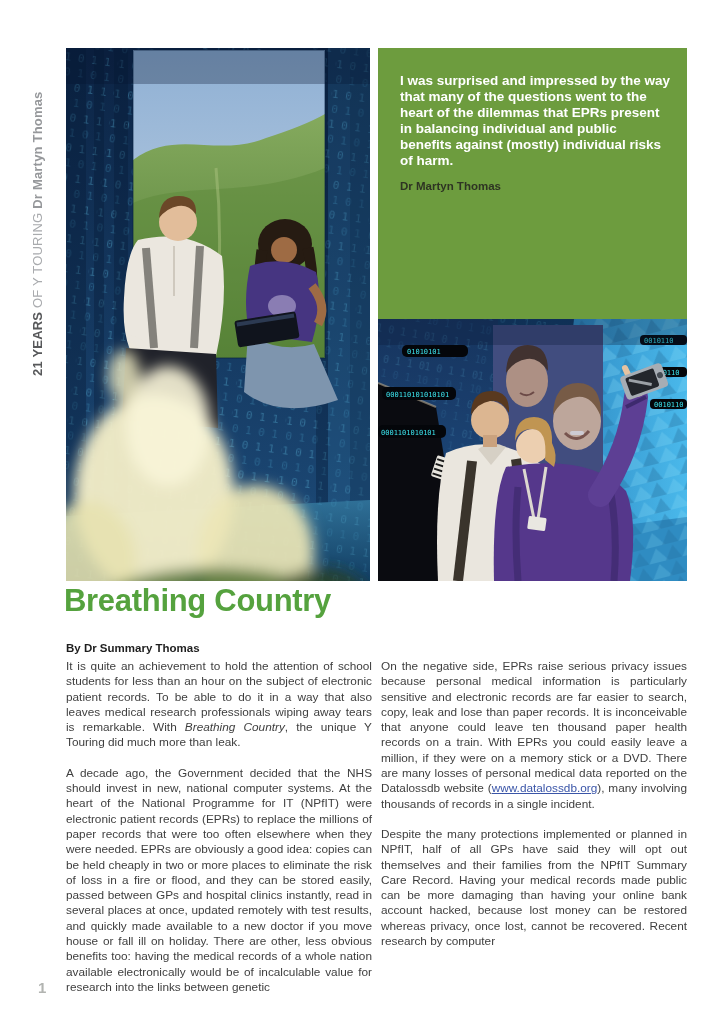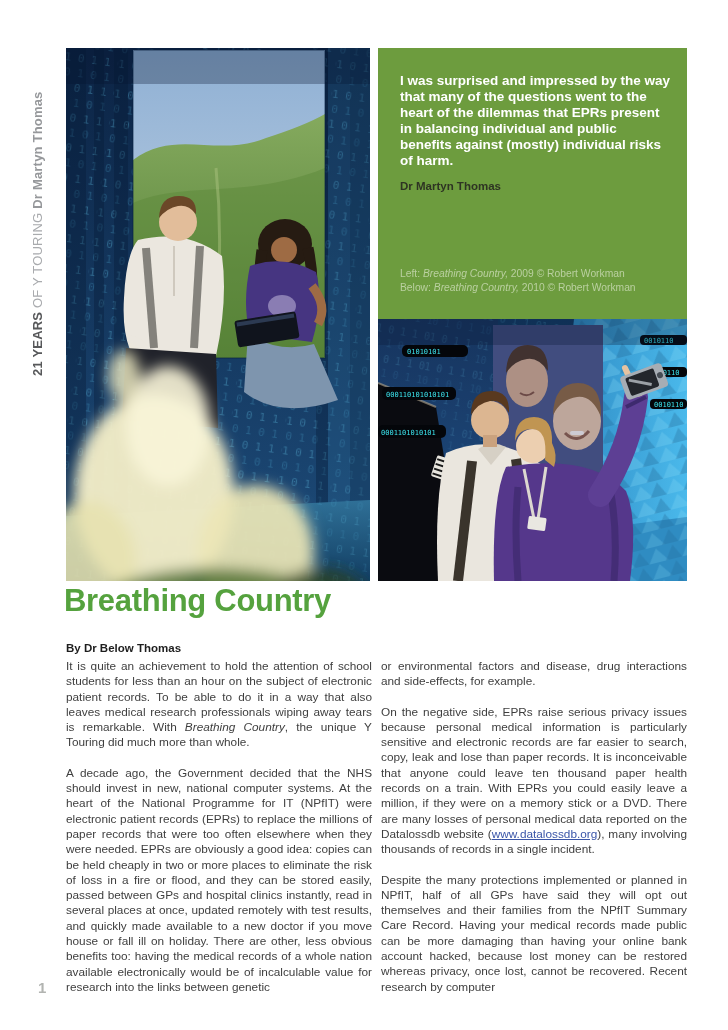--- a/index.html
+++ b/index.html
@@ -169,24 +169,20 @@
         <ellipse cx="254" cy="560" rx="52" ry="40" fill="#2c421c" opacity="0.7"></ellipse>
         <ellipse cx="58" cy="328" rx="16" ry="26" fill="#f4f0c6" opacity="0.8"></ellipse>
       </g>
       <rect width="304" height="36" fill="#05152e" opacity="0.3"></rect>
     </svg>
   </div>
 
   <div class="quote-box">
     <p class="quote">I was surprised and impressed by the way that many of the questions went to the heart of the dilemmas that EPRs present in balancing individual and public benefits against (mostly) individual risks of harm.</p>
     <p class="quote-attr">Dr Martyn Thomas</p>
-    <div class="captions">
-      <p><span>Left: </span><em>Breathing Country,</em><span> 2009 © Robert Workman</span></p>
-      <p><span>Below: </span><em>Breathing Country,</em><span> 2010 © Robert Workman</span></p>
-    </div>
   </div>
 
   <div class="photo photo-bottom">
     <svg viewBox="0 0 309 262" preserveAspectRatio="none">
       <defs>
         <linearGradient id="bgB" x1="0" y1="0" x2="0" y2="1">
           <stop offset="0" stop-color="#123a63"></stop>
             <stop offset="1" stop-color="#1d5f97"></stop>
         </linearGradient>
         <linearGradient id="foamB" x1="0" y1="0" x2="1" y2="0">
@@ -279,27 +275,26 @@
           <path d="M137,122 Q137,98 156,98 Q175,98 174,124 Q180,136 176,148 L167,141 Q170,110 154,110 Q141,110 137,122 Z" fill="#c09552"></path>
           <path d="M146,150 L156,200 M168,148 L160,200" stroke="#dcd8d0" stroke-width="3"></path>
           <rect x="150" y="198" width="18" height="13" rx="1.5" fill="#e9e7e1" transform="rotate(8 159 204)"></rect>
         </g>
       </g>
       <rect width="309" height="26" fill="#0a1c38" opacity="0.3"></rect>
     </svg>
   </div>
 
   <h1 class="article-title">Breathing Country</h1>
-  <p class="byline">By Dr Below Thomas</p>
+  <p class="byline">By Dr Summary Thomas</p>
 
   <div class="col col-left">
-    <p><span>It is quite an achievement to hold the attention of school students for less than an hour on the subject of electronic patient records. To be able to do it in a way that also leaves medical research professionals wiping away tears is remarkable. With </span><em>Breathing Country</em><span>, the unique Y Touring did much more than whole.</span></p>
+    <p><span>It is quite an achievement to hold the attention of school students for less than an hour on the subject of electronic patient records. To be able to do it in a way that also leaves medical research professionals wiping away tears is remarkable. With </span><em>Breathing Country</em><span>, the unique Y Touring did much more than leak.</span></p>
     <p>A decade ago, the Government decided that the NHS should invest in new, national computer systems. At the heart of the National Programme for IT (NPfIT) were electronic patient records (EPRs) to replace the millions of paper records that were too often elsewhere when they were needed. EPRs are obviously a good idea: copies can be held cheaply in two or more places to eliminate the risk of loss in a fire or flood, and they can be stored easily, passed between GPs and hospital clinics instantly, read in several places at once, updated remotely with test results, and quickly made available to a new doctor if you move house or fall ill on holiday. There are other, less obvious benefits too: having the medical records of a whole nation available electronically would be of incalculable value for research into the links between genetic</p>
   </div>
 
   <div class="col col-right">
-    <p>or environmental factors and disease, drug interactions and side-effects, for example.</p>
     <p><span>On the negative side, EPRs raise serious privacy issues because personal medical information is particularly sensitive and electronic records are far easier to search, copy, leak and lose than paper records. It is inconceivable that anyone could leave ten thousand paper health records on a train.  With EPRs you could easily leave a million, if they were on a memory stick or a DVD. There are many losses of personal medical data reported on the Datalossdb website (</span><a href="#" class="datalink">www.datalossdb.org</a><span>), many involving thousands of records in a single incident.</span></p>
     <p>Despite the many protections implemented or planned in NPfIT, half of all GPs have said they will opt out themselves and their families from the NPfIT Summary Care Record. Having your medical records made public can be more damaging than having your online bank account hacked, because lost money can be restored whereas privacy, once lost, cannot be recovered. Recent research by computer</p>
   </div>
 
   <div class="pagenum">1</div>
 </div>
 
 </body></html>

